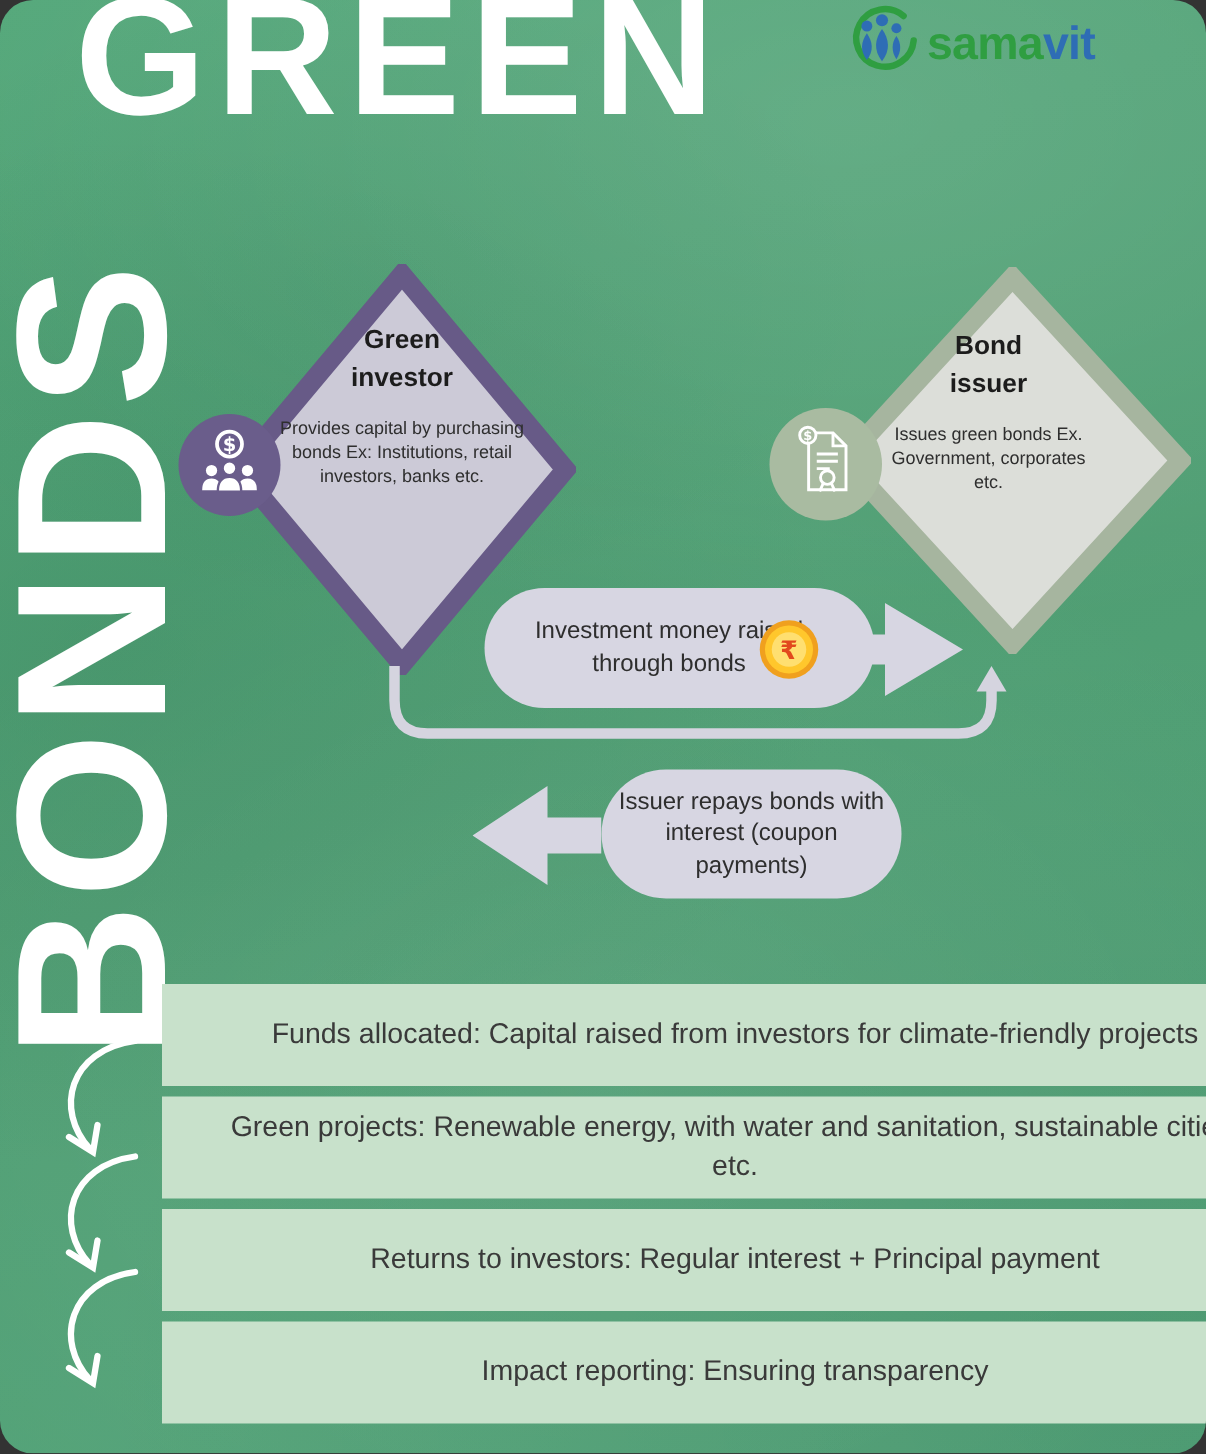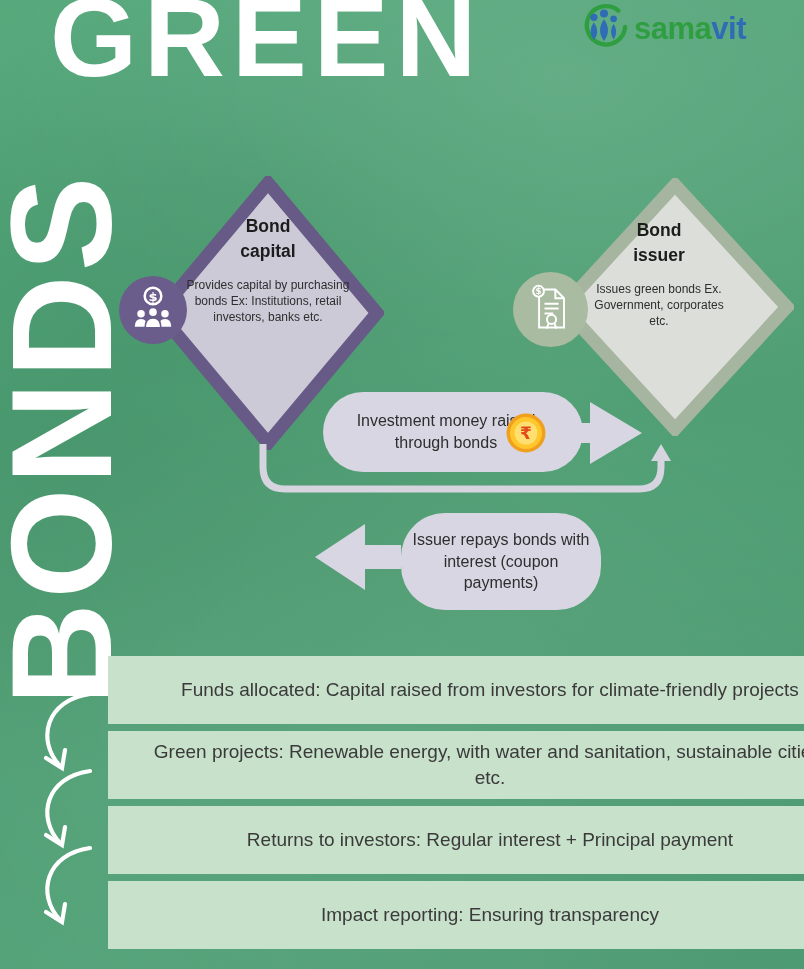--- a/index.html
+++ b/index.html
@@ -6,47 +6,48 @@
   .poster{
     position:relative;width:804px;height:969px;overflow:hidden;margin:0 auto;
     font-family:"Liberation Sans","DejaVu Sans",sans-serif;
     background:
       radial-gradient(900px 500px at 70% 8%, rgba(255,255,255,.10), transparent 70%),
       radial-gradient(700px 500px at 10% 45%, rgba(0,60,35,.10), transparent 70%),
       radial-gradient(800px 600px at 50% 75%, rgba(255,255,255,.07), transparent 70%),
       radial-gradient(1000px 700px at 95% 95%, rgba(0,70,40,.13), transparent 70%),
       radial-gradient(500px 300px at 30% 20%, rgba(0,70,40,.08), transparent 70%),
       linear-gradient(160deg,#55a87b 0%,#4f9e73 50%,#57a67c 100%);
+    border-radius: 22px;
   }
   .title-green{
     position:absolute;left:50px;top:-18px;margin:0;color:#fff;
     font-size:112px;font-weight:800;letter-spacing:7px;line-height:1;
   }
   .title-bonds{
     position:absolute;left:-218px;top:368px;margin:0;color:#fff;
     font-size:142px;font-weight:800;letter-spacing:4px;line-height:1;
     width:560px;text-align:center;transform:rotate(-90deg);
   }
-  .logo{position:absolute;left:580px;top:2px;display:flex;align-items:center;gap:6px;}
+  .logo{position:absolute;left:564px;top:2px;display:flex;align-items:center;gap:6px;}
   .logo-text{font-size:31px;font-weight:700;letter-spacing:-.5px;line-height:1;}
   .logo-text .p1{color:#2f9e41;}
   .logo-text .p2{color:#2e6db5;}
 
   .diamond-svg{position:absolute;}
   .node-text{position:absolute;text-align:center;color:#2e2e2e;}
   .node-title{font-weight:700;color:#1c1c1c;font-size:17.5px;line-height:1.45;margin:0 auto;}
   .node-desc{font-size:12px;line-height:1.34;margin:12px auto 0;}
 
   .badge{position:absolute;border-radius:50%;display:flex;align-items:center;justify-content:center;}
 
   .pill{position:absolute;background:#d7d6e2;color:#2e2e2e;display:flex;align-items:center;justify-content:center;text-align:center;}
   .pill .pill-label{font-size:16px;line-height:1.35;}
   .pill-investment{left:323px;top:392px;width:260px;height:80px;border-radius:40px;}
   .pill-investment .pill-label{width:180px;margin-right:14px;}
-  .pill-repayment{left:401px;top:513px;width:200px;height:97px;border-radius:44px;}
+  .pill-repayment{left:401px;top:513px;width:200px;height:86px;border-radius:44px;}
   .pill-repayment .pill-label{width:180px;}
 
   .coin{position:absolute;left:506px;top:413px;width:40px;height:40px;}
 
   .steps{position:absolute;left:108px;top:656px;width:640px;}
   .step-bar{
     width:764px;height:68px;margin-bottom:7px;background:#c8e1cb;
     display:flex;align-items:center;justify-content:center;text-align:center;
     color:#3a3a3a;font-size:19px;line-height:1.35;box-sizing:border-box;padding:0 28px;
   }
@@ -72,21 +73,21 @@
         <path d="M35,23 C31.5,28 31.5,34 35,39 C38.5,34 38.5,28 35,23 Z" fill="#2e6db5"></path>
       </svg>
     </span>
     <span class="logo-text"><span class="p1">sama</span><span class="p2">vit</span></span>
   </div>
 
   <svg class="diamond-svg" style="left:152px;top:176px;" width="232" height="274" viewBox="0 0 232 274">
     <polygon points="116,7 225,137 116,267 7,137" fill="#cccad7" stroke="#675a87" stroke-width="13"></polygon>
   </svg>
   <div class="node-text" style="left:173px;top:214px;width:190px;">
-    <h3 class="node-title" style="width:82px;">Bond capital</h3>
+    <h3 class="node-title" style="width:82px;">Green investor</h3>
     <p class="node-desc" style="width:190px;">Provides capital by purchasing bonds Ex: Institutions, retail investors, banks etc.</p>
   </div>
   <div class="badge" style="left:119px;top:276px;width:68px;height:68px;background:#6a5d8b;">
     <span>
       <svg width="50" height="50" viewBox="0 0 48 48">
         <circle cx="24" cy="12.5" r="8" fill="none" stroke="#fff" stroke-width="2.4"></circle>
         <text x="24" y="17" text-anchor="middle" font-size="12.5" font-weight="bold" fill="#fff" font-family="DejaVu Sans, sans-serif">$</text>
         <circle cx="12.5" cy="29.5" r="3.6" fill="#fff"></circle>
         <path d="M6.5,42 q0-7.5 6-7.5 q6,0 6,7.5 z" fill="#fff"></path>
         <circle cx="35.5" cy="29.5" r="3.6" fill="#fff"></circle>

